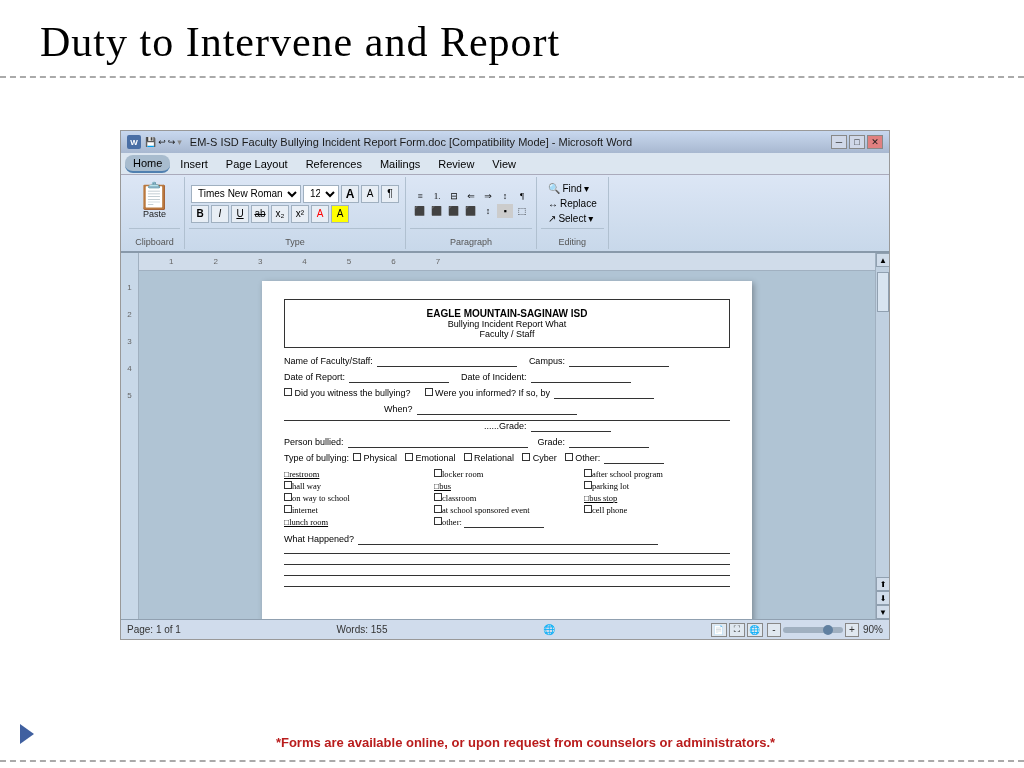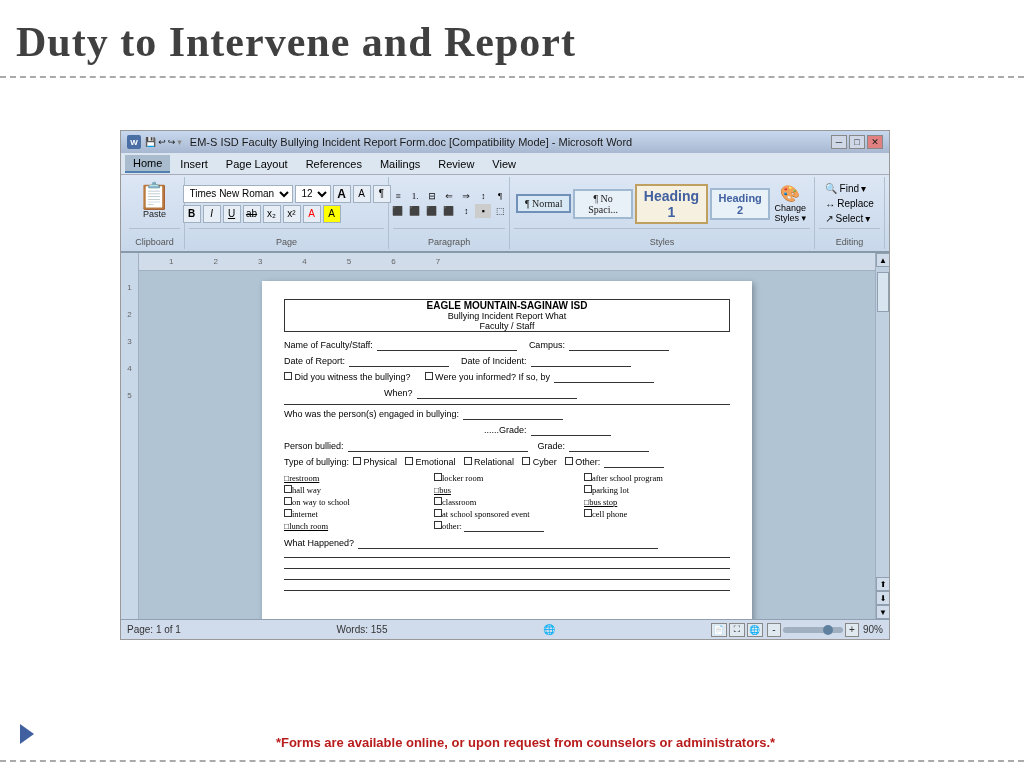--- a/index.html
+++ b/index.html
@@ -9,25 +9,24 @@
       width: 1024px;
       height: 768px;
       overflow: hidden;
       position: relative;
     }
 
     
     .slide-title {
       font-size: 42px;
       font-family: 'Palatino Linotype', Palatino, serif;
-      color: #404040;
-      padding: 18px 40px 10px 16px;
+      color: #000000;
+      padding: 18px 40px 10px 40px;
       border-bottom: 2px dashed #aaa;
       letter-spacing: 1px;
-      font-weight: bold;
     }
 
     
     .word-window {
       position: absolute;
       top: 130px;
       left: 120px;
       width: 770px;
       height: 510px;
       border: 1px solid #999;
@@ -90,21 +89,21 @@
       align-items: center;
       padding: 0 4px;
       gap: 2px;
       font-family: Arial, sans-serif;
       font-size: 11px;
       border-bottom: 1px solid #aab;
     }
     .menu-item {
       padding: 2px 8px;
       cursor: pointer;
-      border-radius: 0;
+      border-radius: 8px;
     }
     .menu-item:hover, .menu-item.active {
       background: #b8ccdf;
     }
     .menu-item.active {
       background: #a8bcce;
       border-bottom: 2px solid #5080b0;
     }
 
     
@@ -318,21 +317,21 @@
       min-height: 360px;
       box-shadow: 2px 2px 6px rgba(0,0,0,0.3);
       padding: 18px 22px;
       font-family: 'Times New Roman', Times, serif;
       font-size: 9px;
       position: relative;
     }
 
     .page-header {
       border: 1px solid #333;
-      padding: 0 6px;
+      padding: 8px 6px;
       text-align: center;
       margin-bottom: 8px;
     }
     .page-header-title {
       font-size: 10px;
       font-weight: bold;
       font-family: Arial, sans-serif;
     }
     .page-header-sub {
       font-size: 9px;
@@ -584,21 +583,21 @@
             <div class="small-btn italic-btn">I</div>
             <div class="small-btn underline-btn">U</div>
             <div class="small-btn" style="text-decoration:line-through;">ab</div>
             <div class="small-btn">x₂</div>
             <div class="small-btn">x²</div>
             <div class="small-btn" style="color:red;">A</div>
             <div class="small-btn" style="background:yellow;">A</div>
           </div>
         </div>
       </div>
-      <div class="ribbon-group-label">Page</div>
+      <div class="ribbon-group-label">Type</div>
     </div>
 
     <div class="ribbon-group" style="min-width:90px;">
       <div class="ribbon-group-content">
         <div class="para-group">
           <div class="para-row">
             <div class="para-btn">≡</div>
             <div class="para-btn">1.</div>
             <div class="para-btn">⊟</div>
             <div class="para-btn">⇐</div>
@@ -613,42 +612,20 @@
             <div class="para-btn">⬛</div>
             <div class="para-btn">↕</div>
             <div class="para-btn" style="background:#ccc;">▪</div>
             <div class="para-btn">⬚</div>
           </div>
         </div>
       </div>
       <div class="ribbon-group-label">Paragraph</div>
     </div>
 
-    <div class="ribbon-group" style="min-width:200px;">
-      <div class="ribbon-group-content styles-area">
-        <div class="style-btn normal">
-          <div class="normal-text">¶ Normal</div>
-        </div>
-        <div class="style-btn nospacing">
-          <div class="normal-text">¶ No Spaci...</div>
-        </div>
-        <div class="style-btn heading1">
-          <div class="heading1-text">Heading 1</div>
-        </div>
-        <div class="style-btn heading2">
-          <div class="heading2-text">Heading 2</div>
-        </div>
-        <div style="display:flex;flex-direction:column;align-items:center;font-family:Arial,sans-serif;font-size:9px;cursor:pointer;padding:2px;">
-          <span style="font-size:16px;">🎨</span>
-          <span>Change</span>
-          <span>Styles ▾</span>
-        </div>
-      </div>
-      <div class="ribbon-group-label">Styles</div>
-    </div>
 
     <div class="ribbon-group" style="min-width:70px;">
       <div class="ribbon-group-content">
         <div class="editing-area">
           <div class="editing-btn">
             <span>🔍</span>
               <span>Find</span>
               <span>▾</span>
           </div>
           <div class="editing-btn">
@@ -718,24 +695,20 @@
             <span style="margin-left:10px;"><span class="checkbox-sq"></span>  Were you informed? If so, by</span>
             <span class="underline-field" style="min-width:100px;">&nbsp;</span>
           </div>
           <div class="form-line" style="padding-left:100px;">
             <span>When?</span>
             <span class="underline-field" style="min-width:160px;">&nbsp;</span>
           </div>
 
           <div class="full-line"></div>
 
-          <div class="form-line" style="margin-top:4px;">
-            <span>Who was the person(s) engaged  in bullying:</span>
-            <span class="underline-field" style="min-width:100px;">&nbsp;</span>
-          </div>
           <div class="form-line" style="padding-left:200px;">
             <span>......Grade:</span>
             <span class="underline-field" style="min-width:80px;">&nbsp;</span>
           </div>
 
           <div class="form-line">
             <span>Person bullied:</span>
             <span class="underline-field" style="min-width:180px;">&nbsp;</span>
             <span style="margin-left:6px;">Grade:</span>
             <span class="underline-field" style="min-width:80px;">&nbsp;</span>

